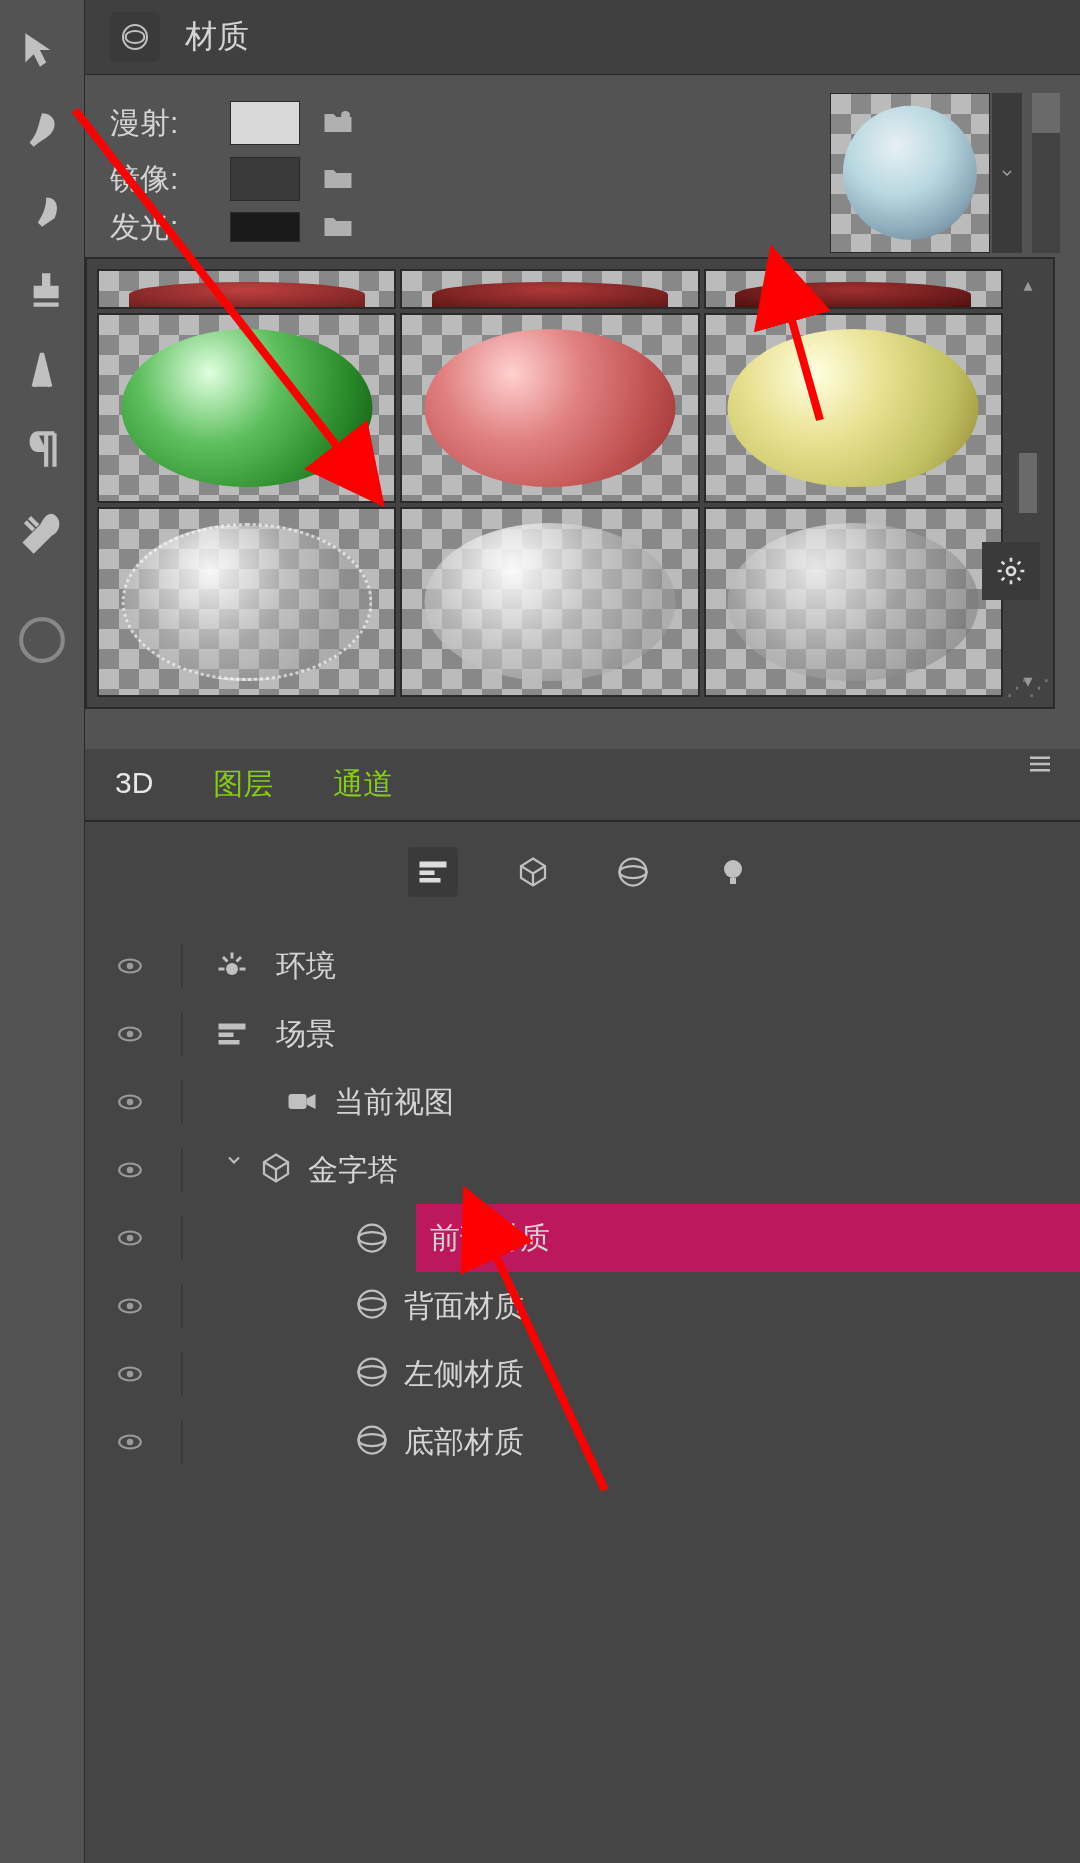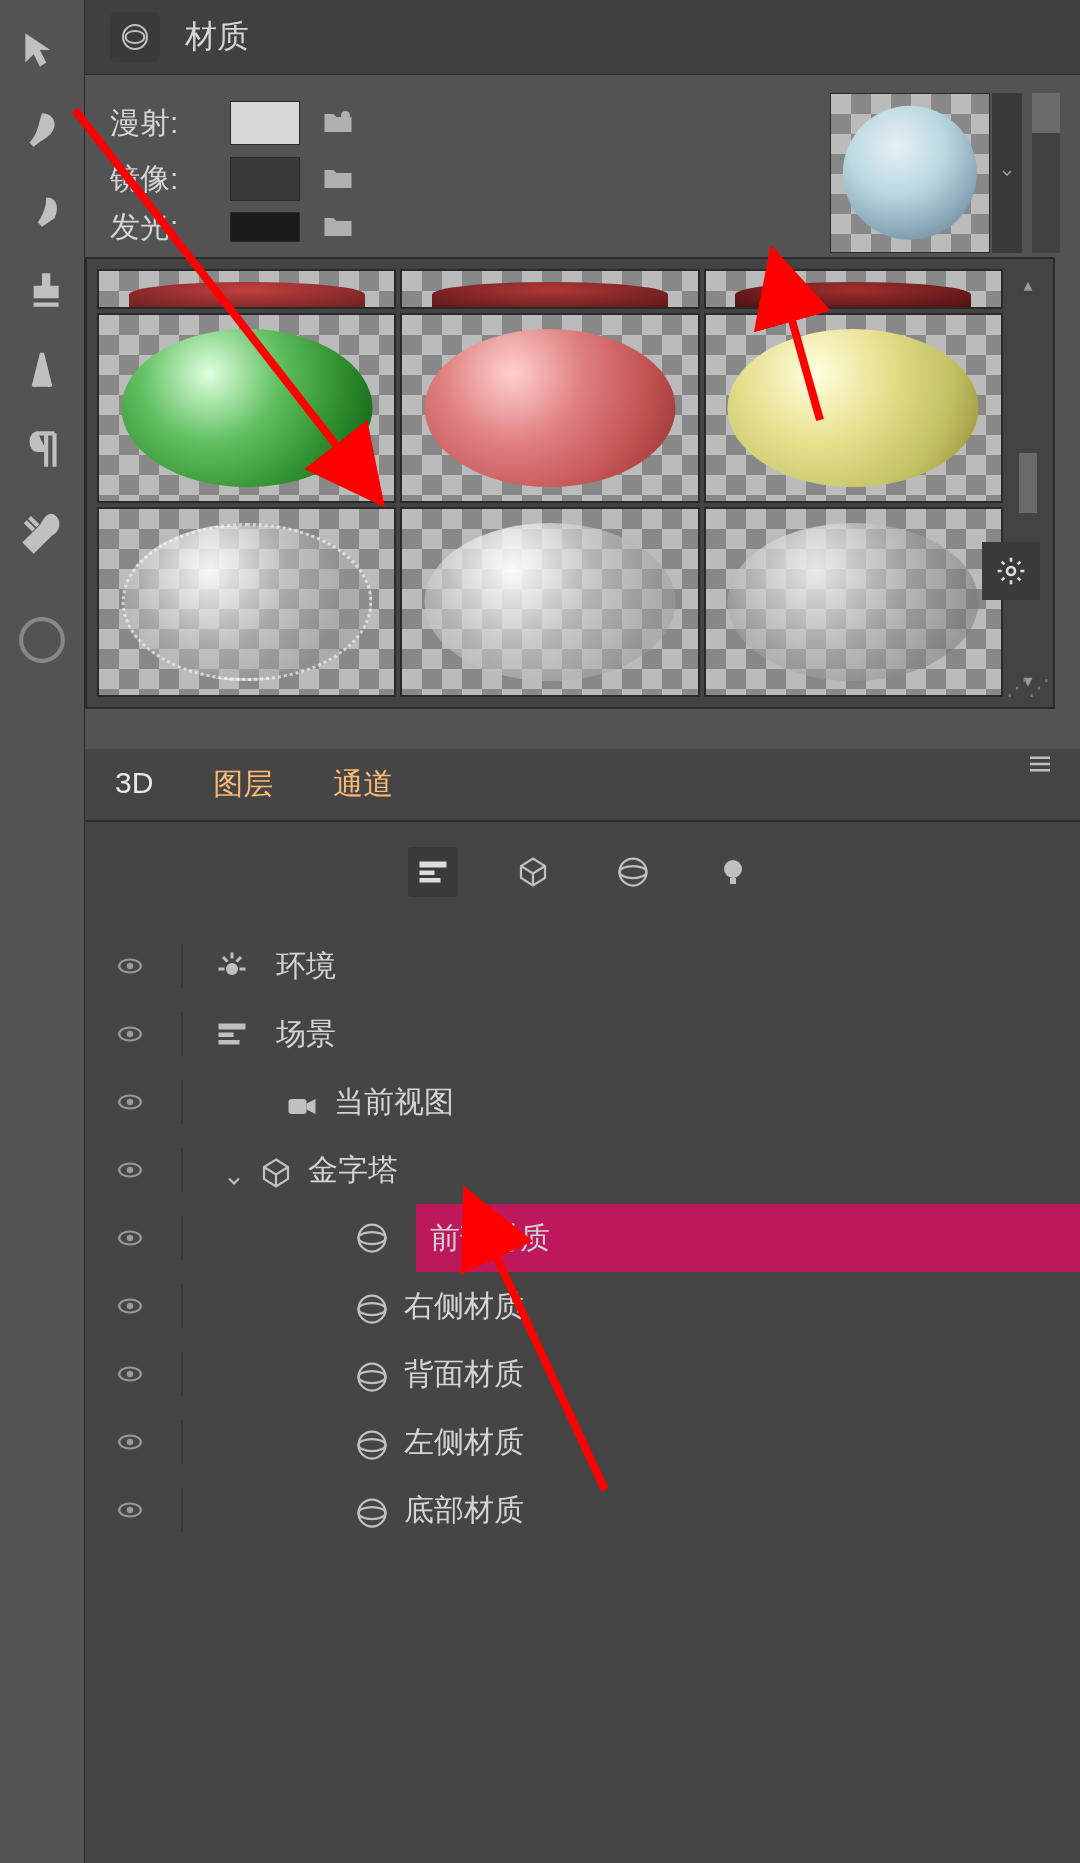--- a/index.html
+++ b/index.html
@@ -26,31 +26,31 @@
 .picker-row-partial { display: flex; height: 40px; gap: 4px; }
 .picker-row { display: flex; gap: 4px; }
 .picker-cell { flex: 1; height: 190px; border: 2px solid #2a2a2a; position: relative; }
 .picker-cell-partial { flex: 1; border: 2px solid #2a2a2a; position: relative; }
 .picker-side { width: 30px; display: flex; flex-direction: column; justify-content: space-between; padding: 5px 0; }
 .chev { color: #999; font-size: 18px; text-align: center; cursor: pointer; }
 .gear-btn { position: absolute; right: 40px; top: 285px; width: 58px; height: 58px; background: #3a3a3a; display: flex; align-items: center; justify-content: center; cursor: pointer; }
 .resize-grip { position: absolute; right: 8px; bottom: 5px; color: #777; }
 .lower-panel { margin-top: 40px; background: #454545; flex: 1; }
 .tabs { display: flex; align-items: flex-start; border-bottom: 1px solid #2a2a2a; height: 72px; }
-.tab { padding: 0 30px; font-size: 30px; height: 100%; display: flex; align-items: center; cursor: pointer; color: #fdba74; }
+.tab { padding: 0 30px; font-size: 30px; height: 100%; display: flex; align-items: center; cursor: pointer; color: #84cc16; }
 .tab.active { color: #e8e8e8; border-bottom: 3px solid transparent; }
 .tab-spacer { flex: 1; }
 .tab-menu { padding-right: 25px; cursor: pointer; }
 .filter-bar { display: flex; justify-content: center; gap: 50px; padding: 25px 0; border-top: 1px solid #2a2a2a; }
 .filter-btn { width: 50px; height: 50px; display: flex; align-items: center; justify-content: center; cursor: pointer; border-radius: 4px; }
 .filter-btn.active { background: #3a3a3a; }
 .tree { padding: 10px 0; }
 .tree-row { display: flex; align-items: center; height: 68px; padding-left: 25px; gap: 26px; cursor: pointer; }
 .tree-row .eye { width: 40px; height: 40px; display: flex; align-items: center; justify-content: center; flex-shrink: 0; }
-.tree-row .row-indent { display: flex; align-items: flex-end; gap: 14px; }
+.tree-row .row-indent { display: flex; align-items: flex-start; gap: 14px; }
 .tree-label { font-size: 30px; color: #d4d4d4; }
 .divider-v { width: 2px; background: #3a3a3a; height: 44px; margin: 0 5px; }
 .checker { background-image: linear-gradient(45deg, #888 25%, transparent 25%), linear-gradient(-45deg, #888 25%, transparent 25%), linear-gradient(45deg, transparent 75%, #888 75%), linear-gradient(-45deg, transparent 75%, #888 75%); background-size: 40px 40px; background-position: 0 0, 0 20px, 20px -20px, -20px 0px; background-color: #bbb; }
 .sphere { position: absolute; top: 50%; left: 50%; transform: translate(-50%, -50%); width: 85%; height: 85%; border-radius: 50%; }
 .icon-clr { fill: #c0c0c0; }
 .row-label-wrap { display: flex; align-items: center; flex: 1; height: 100%; }
 .row-label-wrap.sel { background: #be185d; }
 </style>
 </head>
 <body>
@@ -329,36 +329,20 @@
                 <ellipse cx="12" cy="12" rx="10" ry="6" fill="none" stroke="#999" stroke-width="2"></ellipse>
                 <circle cx="12" cy="12" r="3" fill="#999"></circle>
               </svg>
             </div>
           <div class="divider-v"></div>
           <div class="row-indent" style="margin-left:140px">
             <svg width="36" height="36" viewBox="0 0 24 24">
                 <circle cx="12" cy="12" r="9" fill="none" stroke="#c0c0c0" stroke-width="1.5"></circle>
                 <ellipse cx="12" cy="12" rx="9" ry="4" fill="none" stroke="#c0c0c0" stroke-width="1.5"></ellipse>
               </svg>
-            <div class="tree-label">右侧材质</div>
-          </div>
-        </div>
-        <div class="tree-row">
-          <div class="eye">
-              <svg width="26" height="26" viewBox="0 0 24 24">
-                <ellipse cx="12" cy="12" rx="10" ry="6" fill="none" stroke="#999" stroke-width="2"></ellipse>
-                <circle cx="12" cy="12" r="3" fill="#999"></circle>
-              </svg>
-            </div>
-          <div class="divider-v"></div>
-          <div class="row-indent" style="margin-left:140px">
-            <svg width="36" height="36" viewBox="0 0 24 24">
-                <circle cx="12" cy="12" r="9" fill="none" stroke="#c0c0c0" stroke-width="1.5"></circle>
-                <ellipse cx="12" cy="12" rx="9" ry="4" fill="none" stroke="#c0c0c0" stroke-width="1.5"></ellipse>
-              </svg>
             <div class="tree-label">背面材质</div>
           </div>
         </div>
         <div class="tree-row">
           <div class="eye">
               <svg width="26" height="26" viewBox="0 0 24 24">
                 <ellipse cx="12" cy="12" rx="10" ry="6" fill="none" stroke="#999" stroke-width="2"></ellipse>
                 <circle cx="12" cy="12" r="3" fill="#999"></circle>
               </svg>
             </div>

